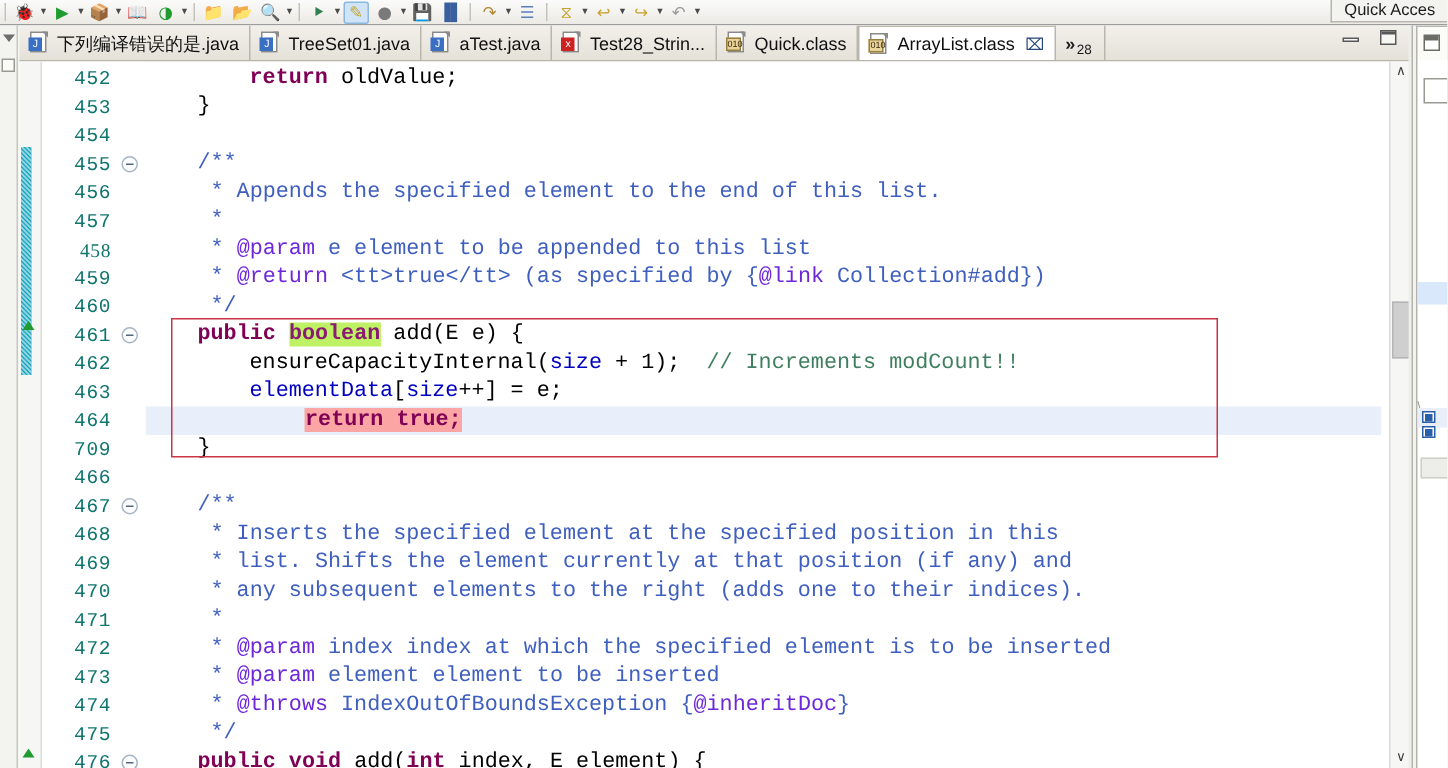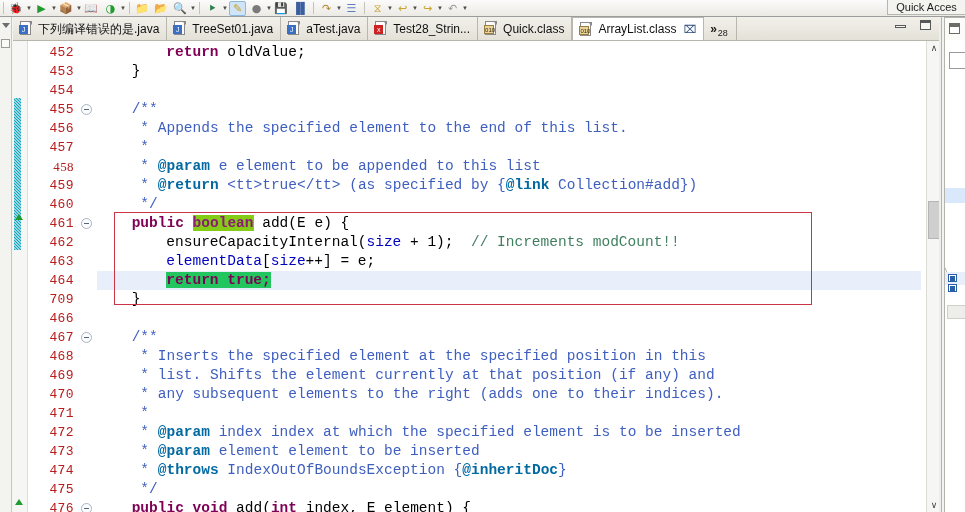--- a/index.html
+++ b/index.html
@@ -241,21 +241,21 @@
   .gutter {
     position: absolute; left: 16px; top: 0;
     width: 67px; height: 471px;
     background: #ffffff;
     box-sizing: border-box;
   }
   .ln {
     position: absolute; right: 22px;
     font-family: "Liberation Mono", monospace;
     font-size: 13px;
-    color: #b91c1c;
+    color: #0f766e;
     line-height: 19px;
     height: 19px;
     text-align: right;
     letter-spacing: .4px;
   }
   .fold-mark {
     position: absolute; right: 4px;
     width: 11px; height: 11px;
     border: 1px solid #a8b4c4;
     border-radius: 50%;
@@ -285,24 +285,24 @@
   .hl-line {
     position: absolute; left: 0;
     width: 824px; height: 19px;
     background: #e8effb;
   }
   .kw      { color: #7f0055; font-weight: bold; }
   .kw2     { color: #8b1a72; font-weight: bold; }
   .plain   { color: #000000; }
   .fld     { color: #0000c0; }
   .cmt     { color: #3f5fbf; }
-  .cmt-tag { color: #0369a1; font-weight: bold; }
+  .cmt-tag { color: #6d28d9; font-weight: normal; }
   .lcmt    { color: #3f7f5f; }
-  .occ     { background: #22c55e; }
-  .occ-pink{ background: #84cc16; }
+  .occ     { background: #fca5a5; margin-left: 37px; }
+  .occ-pink{ background: #bef264; }
 
   
   .annot-box {
     position: absolute;
     border: 1.6px solid #cc3344;
     box-sizing: border-box;
     pointer-events: none;
     background: transparent;
   }
 

